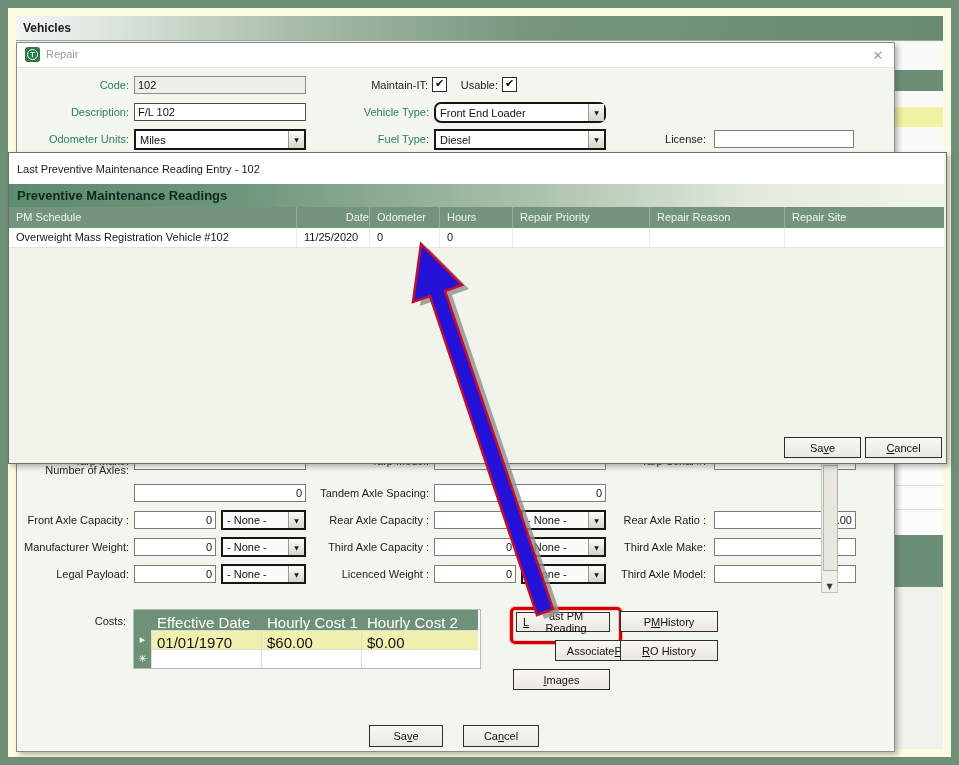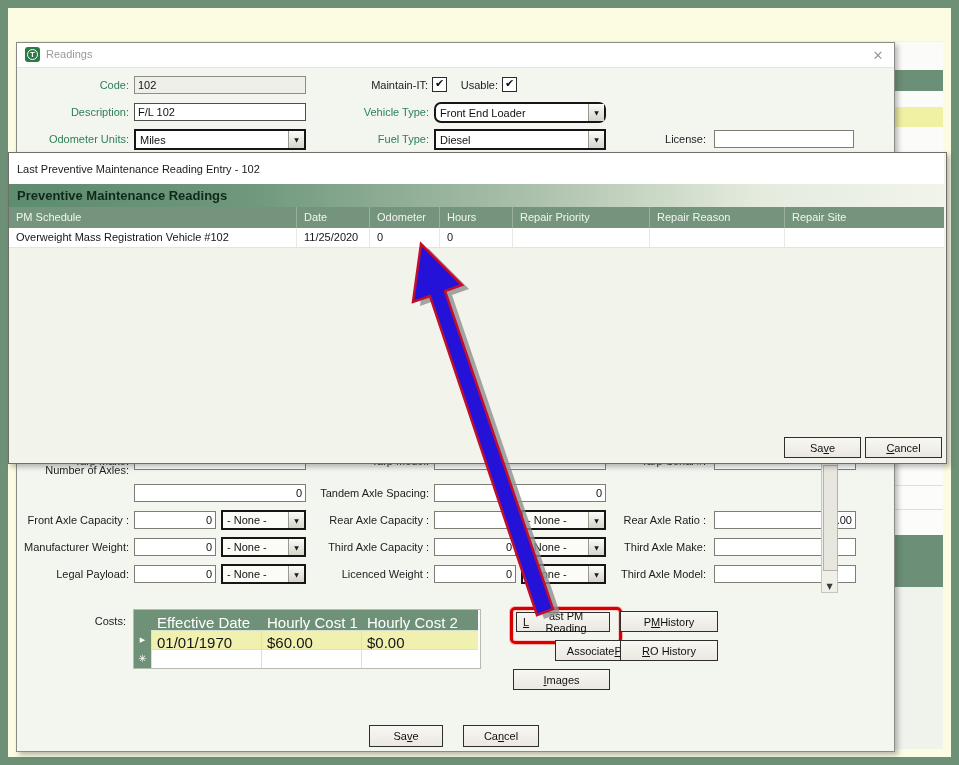--- a/index.html
+++ b/index.html
@@ -69,36 +69,39 @@
   .redbox{position:absolute;left:493px;top:564px;width:106px;height:31px;border:3px solid #D60000;
        border-radius:5px;box-shadow:0 0 0 1px rgba(255,120,120,.55), inset 0 0 0 1px rgba(255,150,150,.45);}
   .glyph{font-family:"DejaVu Sans",sans-serif;}
 </style>
 </head>
 <body>
 
 <div class="stage">
 
   <div class="frame"></div>
+  <div class="titlebar">
+    <span class="t">Vehicles</span>
+  </div>
   <div class="backdrop"></div>
 
   <div class="abs" style="left:893px;top:42px;width:50px;height:111px;background:#fbfcf9;"></div>
   <div class="abs" style="left:893px;top:70px;width:50px;height:21px;background:#6B9077;"></div>
   <div class="abs" style="left:893px;top:107px;width:50px;height:20px;background:#F1F1A3;"></div>
   <div class="abs" style="left:893px;top:462px;width:50px;height:73px;background:#fcfdfb;"></div>
   <div class="abs" style="left:893px;top:485px;width:50px;height:1px;background:#dde2d8;"></div>
   <div class="abs" style="left:893px;top:509px;width:50px;height:1px;background:#dde2d8;"></div>
   <div class="abs" style="left:893px;top:535px;width:50px;height:52px;background:#6B9077;"></div>
 
   <div class="dlg" style="left:16px;top:42px;width:877px;height:708px;z-index:5;">
     <div class="vhead">
       <span class="vicon">
           <i>T</i>
         </span>
-      <span class="vtitle">Readings</span>
+      <span class="vtitle">Repair</span>
       <span class="xclose glyph">✕</span>
     </div>
 
     <div class="lbl g" style="left:4px;top:36px;width:108px;">Code:</div>
     <div class="inp ro" style="left:117px;top:33px;width:172px;height:18px;">102</div>
     <div class="lbl" style="left:300px;top:36px;width:111px;">Maintain-IT:</div>
     <div class="chk" style="left:415px;top:34px;"><span>✔</span></div>
     <div class="lbl" style="left:420px;top:36px;width:61px;">Usable:</div>
     <div class="chk" style="left:485px;top:34px;"><span>✔</span></div>
 
@@ -246,21 +249,21 @@
     </button>
   </div>
 
   <div class="dlg" style="left:8px;top:152px;width:937px;height:310px;background:#F2F4EC;border-color:#6f6f6a;z-index:10;">
     <div class="pmtitle">Last Preventive Maintenance Reading Entry - 102</div>
     <div class="band">
       <span class="t">Preventive Maintenance Readings</span>
     </div>
     <div class="pmhead">
       <div class="c" style="width:288px;">PM Schedule</div>
-      <div class="c" style="width:73px;">Date</div>
+      <div class="c" style="width:73px;text-align:right;">Date</div>
       <div class="c" style="width:70px;">Odometer</div>
       <div class="c" style="width:73px;">Hours</div>
       <div class="c" style="width:137px;">Repair Priority</div>
       <div class="c" style="width:135px;">Repair Reason</div>
       <div class="c" style="width:159px;border-right:none;">Repair Site</div>
     </div>
     <div class="pmrow">
       <div class="c" style="width:288px;">Overweight Mass Registration Vehicle #102</div>
       <div class="c" style="width:73px;">11/25/2020</div>
       <div class="c" style="width:70px;">0</div>

